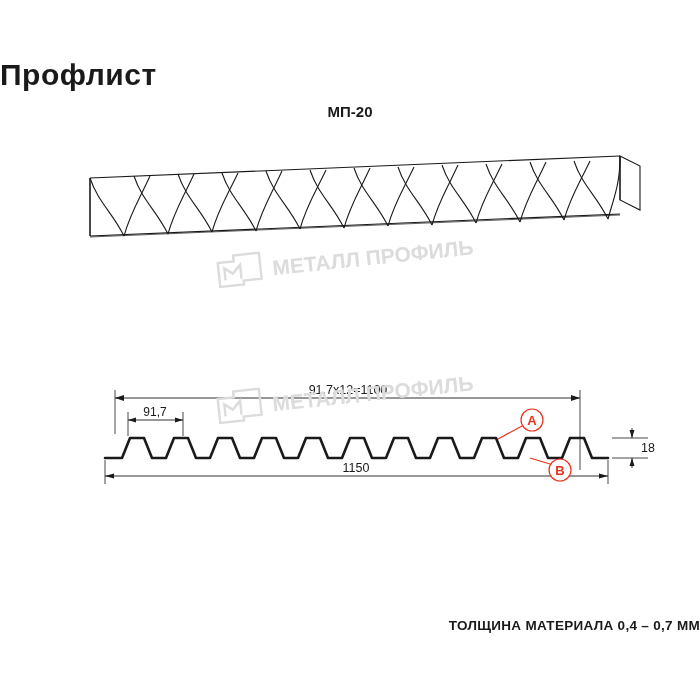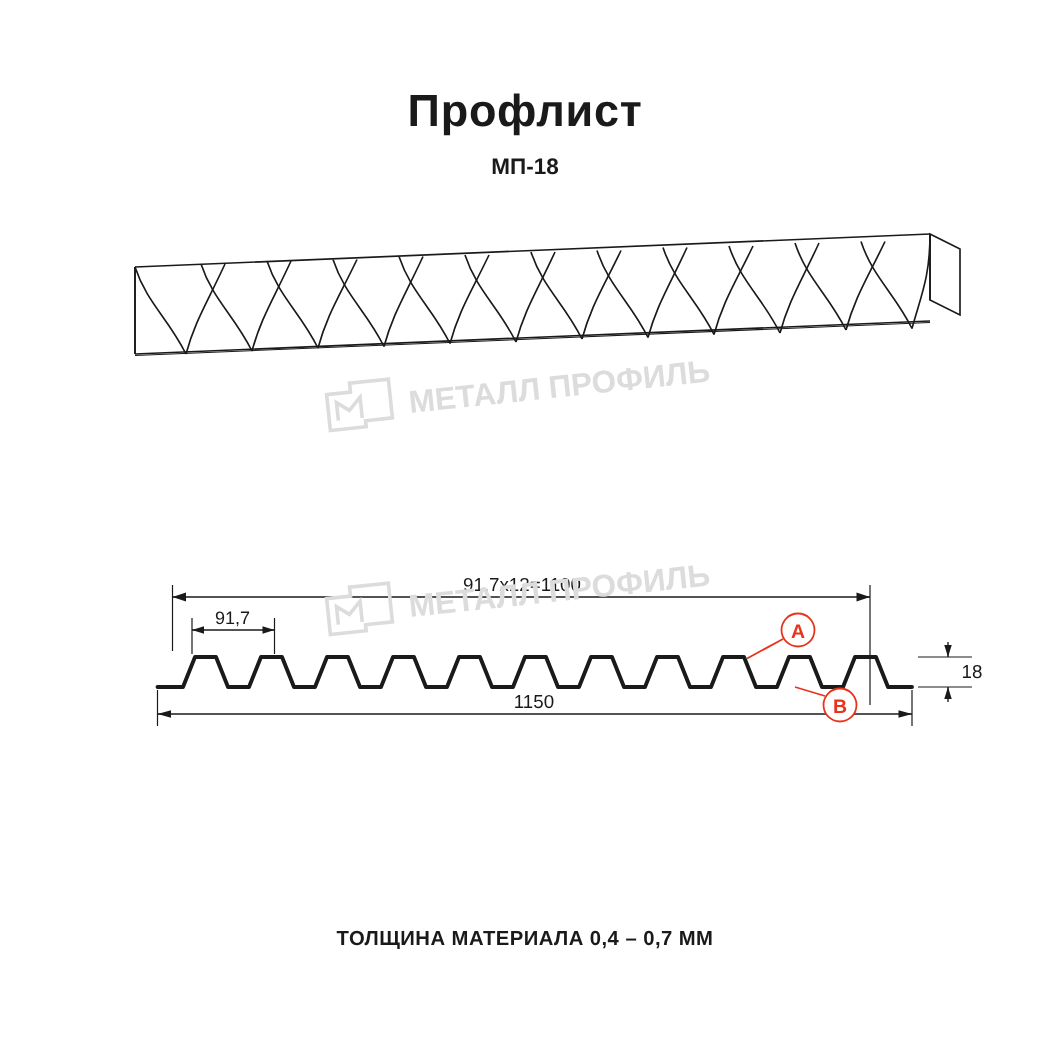--- a/index.html
+++ b/index.html
@@ -18,42 +18,42 @@
   .page {
     position: relative;
     width: 700px;
     height: 700px;
   }
   .title {
     position: absolute;
     top: 58px;
     left: 0;
     width: 700px;
-    text-align: center;
+    text-align: left;
     font-size: 30px;
     font-weight: bold;
     letter-spacing: 0.5px;
     color: #1a1a1a;
   }
   .subtitle {
     position: absolute;
     top: 103px;
     left: 0;
     width: 700px;
     text-align: center;
     font-size: 15px;
     font-weight: bold;
     color: #1a1a1a;
   }
   .footnote {
     position: absolute;
     top: 618px;
     left: 0;
     width: 700px;
-    text-align: center;
+    text-align: right;
     font-size: 13.5px;
     font-weight: bold;
     color: #1a1a1a;
     letter-spacing: 0.3px;
   }
   .iso-wrap {
     position: absolute;
     top: 140px;
     left: 60px;
     width: 590px;
@@ -75,21 +75,21 @@
   .wm2 { top: 368px; left: 212px; }
   svg { display: block; overflow: visible; }
   text { font-family: "Liberation Sans", sans-serif; }
 </style>
 </head>
 <body>
 
 <div class="page">
 
   <div class="title">Профлист</div>
-  <div class="subtitle">МП-18</div>
+  <div class="subtitle">МП-20</div>
 
   <div class="iso-wrap">
     <svg width="590" height="160" viewBox="0 0 590 160" fill="none" stroke="#1a1a1a" stroke-width="1.1">
 
       <path d="M30 38 L560 16"></path>
 
       <path d="M560 16 L580 26 L580 70 L560 60 Z" fill="#ffffff"></path>
       <path d="M560 16 L560 60"></path>
 
       <path d="M30 38 L30 96"></path>

